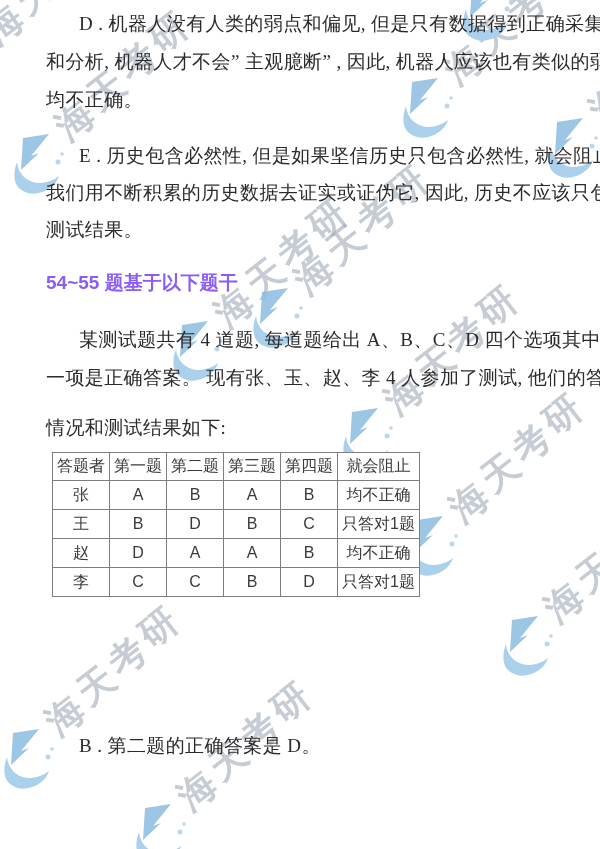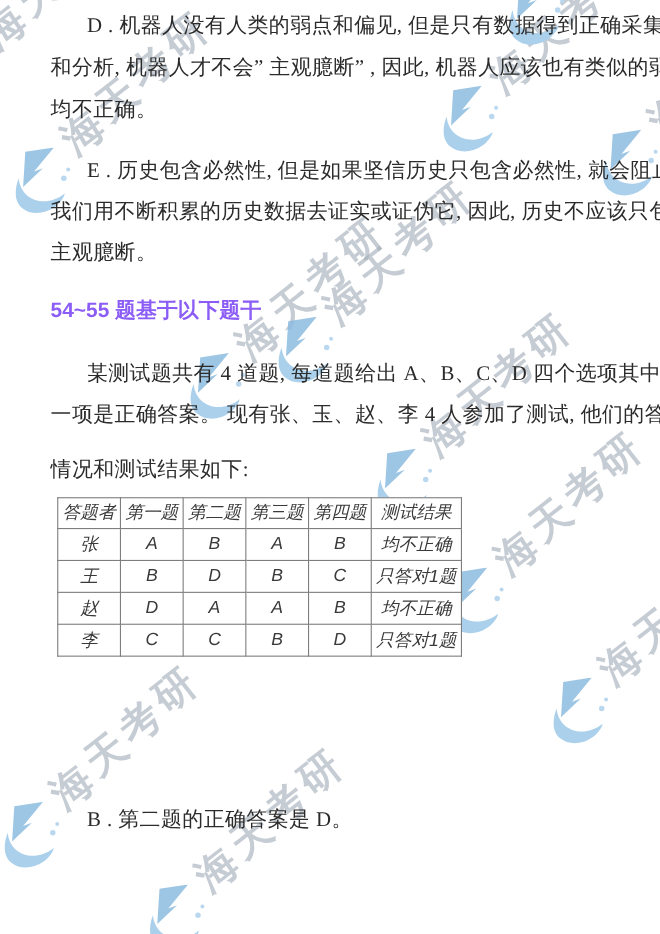--- a/index.html
+++ b/index.html
@@ -20,21 +20,21 @@
   .content{position:absolute;inset:0;z-index:1;}
   .line{position:absolute;left:46px;font-size:19px;line-height:24px;color:#2b2b2b;
         white-space:nowrap;letter-spacing:0.4px;}
   .indent{padding-left:33px;}
   .heading{position:absolute;left:46px;font-size:19px;line-height:24px;color:#8b5cf6;
            font-weight:bold;white-space:nowrap;
            font-family:"Liberation Sans","DejaVu Sans",sans-serif;}
   
   .anstable{position:absolute;left:52px;top:452px;border-collapse:collapse;
             font-family:"Liberation Sans","DejaVu Sans",sans-serif;
-            font-size:16px;color:#3a3a3a;background:#fff;font-style:italic;}
+            font-size:16px;color:#3a3a3a;background:#fff;}
   .anstable th,.anstable td{border:1px solid #7e7e7e;text-align:center;vertical-align:middle;
             font-weight:normal;padding:0 4px;}
   .anstable th{height:27px;color:#3a3a3a;}
   .anstable td{height:28px;}
   .cw0{min-width:47px;} .cw1{min-width:45px;} .cw2{min-width:45px;}
   .cw3{min-width:44px;} .cw4{min-width:45px;} .cw5{min-width:62px;}
 </style>
 </head>
 <body>
 
@@ -180,37 +180,37 @@
   </div>
 
   <div class="content">
 
     <div class="line indent" style="top:12px">D . 机器人没有人类的弱点和偏见, 但是只有数据得到正确采集</div>
     <div class="line" style="top:50px">和分析, 机器人才不会” 主观臆断” , 因此, 机器人应该也有类似的弱</div>
     <div class="line" style="top:88px">均不正确。</div>
 
     <div class="line indent" style="top:144px">E . 历史包含必然性, 但是如果坚信历史只包含必然性, 就会阻止</div>
     <div class="line" style="top:181px">我们用不断积累的历史数据去证实或证伪它, 因此, 历史不应该只包</div>
-    <div class="line" style="top:218px">主观臆断。</div>
+    <div class="line" style="top:218px">测试结果。</div>
 
     <div class="heading" style="top:271px">54~55 题基于以下题干</div>
 
     <div class="line indent" style="top:328px">某测试题共有 4 道题, 每道题给出 A、B、C、D 四个选项其中只有</div>
     <div class="line" style="top:366px">一项是正确答案。 现有张、玉、赵、李 4 人参加了测试, 他们的答案</div>
     <div class="line" style="top:416px">情况和测试结果如下:</div>
 
     <table class="anstable">
       <thead>
         <tr>
           <th class="cw0">答题者</th>
           <th class="cw1">第一题</th>
           <th class="cw2">第二题</th>
           <th class="cw3">第三题</th>
           <th class="cw4">第四题</th>
-          <th class="cw5">测试结果</th>
+          <th class="cw5">就会阻止</th>
         </tr>
       </thead>
       <tbody>
         <tr>
           <td>张</td>
           <td>A</td>
           <td>B</td>
           <td>A</td>
           <td>B</td>
           <td>均不正确</td>

